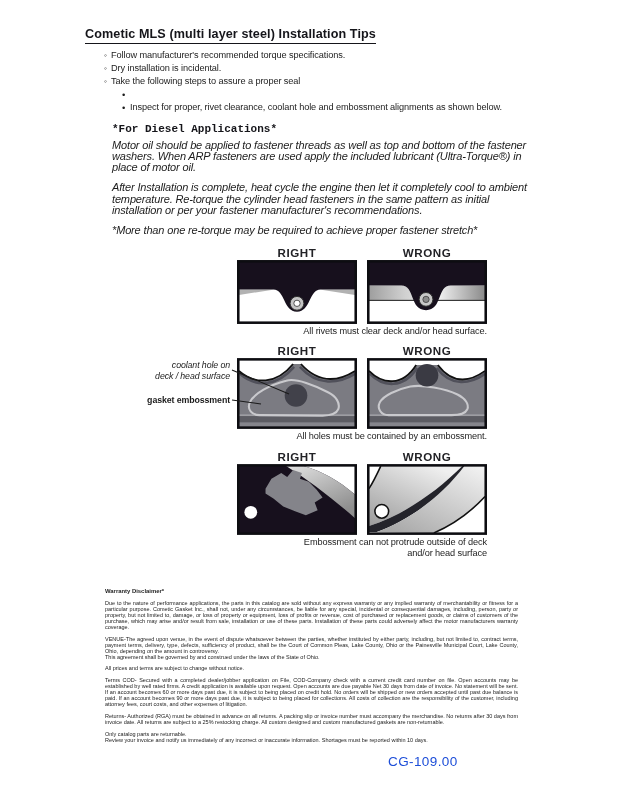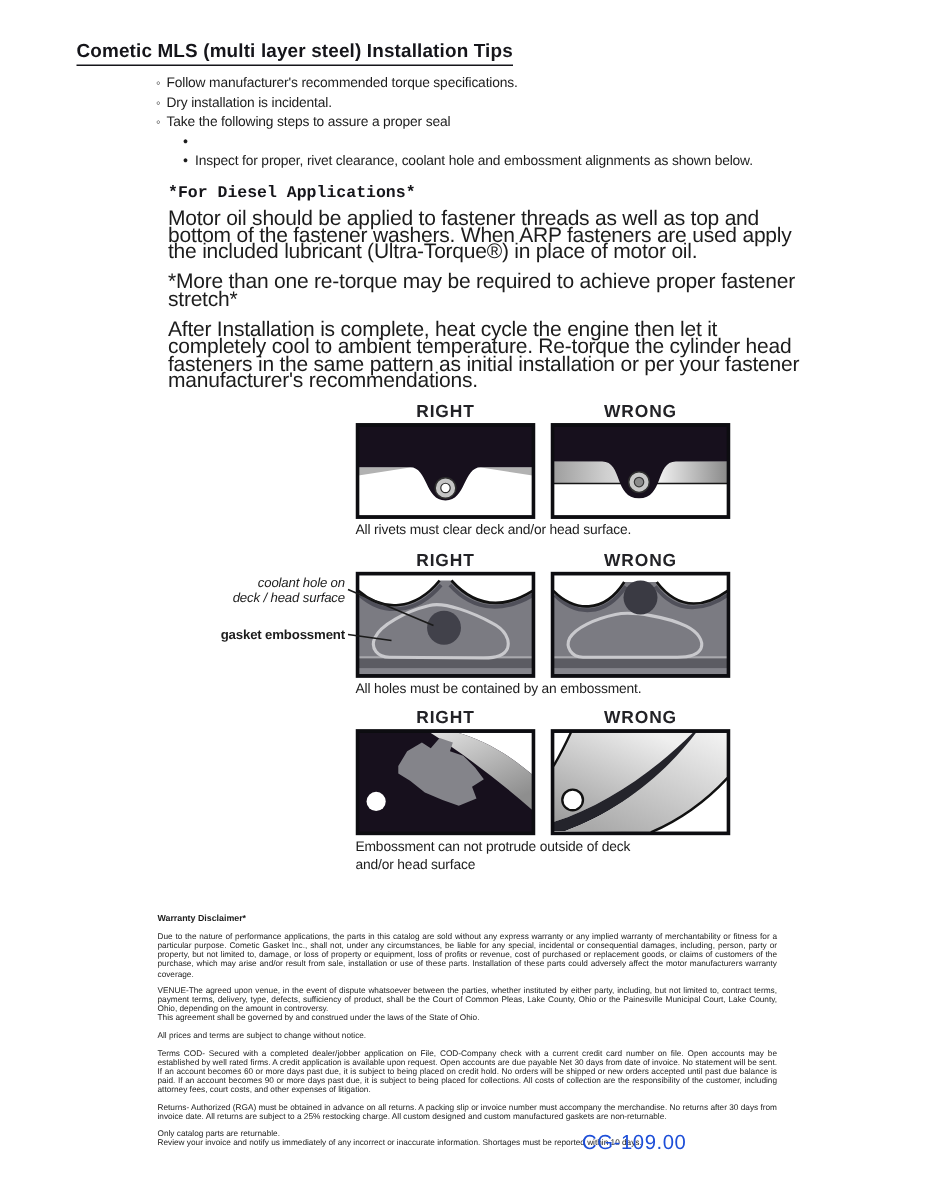--- a/index.html
+++ b/index.html
@@ -4,44 +4,44 @@
 <style>
   html,body { margin:0; padding:0; }
   body { background:#e8e8e8; }
   .page {
     position:relative; width:618px; height:800px; background:#ffffff;
     font-family:"Liberation Sans", sans-serif; color:#1c1c1c; overflow:hidden;
   }
   .content { padding-top:27px; }
 
   h1.title {
-    margin:0 0 0 51px; font-size:12.6px; font-weight:bold; color:#15151a;
+    margin:0 0 0 85px; font-size:12.6px; font-weight:bold; color:#15151a;
     display:table; border-bottom:1.6px solid #15151a; padding-bottom:1.5px; letter-spacing:0.1px;
   }
 
   ul.tips { list-style:none; margin:5px 0 0 104px; padding:0; }
   .tip { display:flex; font-size:9.2px; line-height:13px; letter-spacing:-0.1px; }
   .tip .marker { width:7px; flex:0 0 auto; font-size:8.5px; }
   .tip.sub { padding-left:18px; }
   .tip.sub .marker { font-size:9.5px; width:8px; }
 
   .diesel { margin:9px 0 0 112px; width:430px; }
   .diesel h2 { margin:0 0 5px 0; font-size:11px; font-weight:bold; color:#15151a;font-family:Liberation Mono, monospace; }
-  .diesel p { margin:0 0 9px 0; font-size:14px; line-height:11.3px; letter-spacing:-0.15px; }
+  .diesel p { margin:0 0 9px 0; font-size:11px; line-height:11.3px; letter-spacing:-0.15px;font-style:italic; }
 
   .diagrams { position:relative; margin:8px 0 0 237px; width:250px; }
   .drow { position:relative; margin-bottom:7px; }
   .dlabels { display:flex; gap:10px; margin-bottom:1px; }
   .dlabels span {
     width:120px; text-align:center; font-size:11.6px; font-weight:600;
     letter-spacing:0.6px; color:#222226;
   }
   .dboxes { display:flex; gap:10px; }
   .dboxes svg { display:block; }
-  .dcaption { font-size:9.2px; line-height:11.5px; margin-top:2px; letter-spacing:-0.1px; white-space:pre-line; }
+  .dcaption { font-size:9.2px; line-height:11.5px; margin-top:2px; letter-spacing:-0.1px; white-space:pre-line;text-align:right; }
 
   .side-labels {
     position:absolute; left:-133px; top:16px; width:126px; text-align:right;
     font-size:8.8px; line-height:10.5px; letter-spacing:-0.1px; color:#1c1c1c;
   }
   .side-label-2 { margin-top:14px;font-weight:bold; }
   svg.pointers { position:absolute; left:-133px; top:0; pointer-events:none; overflow:visible; }
 
   .warranty { margin:28px 0 0 105px; width:413px; }
   .wheading { font-size:5.9px; font-weight:bold; margin-bottom:6px; }
@@ -81,22 +81,22 @@
       </li>
       <li class="tip sub">
         <span class="marker">•</span>
         <span>Inspect for proper, rivet clearance, coolant hole and embossment alignments as shown below.</span>
       </li>
     </ul>
 
     <section class="diesel">
       <h2>*For Diesel Applications*</h2>
       <p>Motor oil should be applied to fastener threads as well as top and bottom of the fastener washers. When ARP fasteners are used apply the included lubricant (Ultra-Torque®) in place of motor oil.</p>
+      <p>After Installation is complete, heat cycle the engine then let it completely cool to ambient temperature. Re-torque the cylinder head fasteners in the same pattern as initial installation or per your fastener manufacturer's recommendations.</p>
       <p>*More than one re-torque may be required to achieve proper fastener stretch*</p>
-      <p>After Installation is complete, heat cycle the engine then let it completely cool to ambient temperature. Re-torque the cylinder head fasteners in the same pattern as initial installation or per your fastener manufacturer's recommendations.</p>
     </section>
 
     <section class="diagrams">
 
       <div class="drow">
         <div class="dlabels">
           <span>RIGHT</span>
           <span>WRONG</span>
         </div>
         <div class="dboxes">

